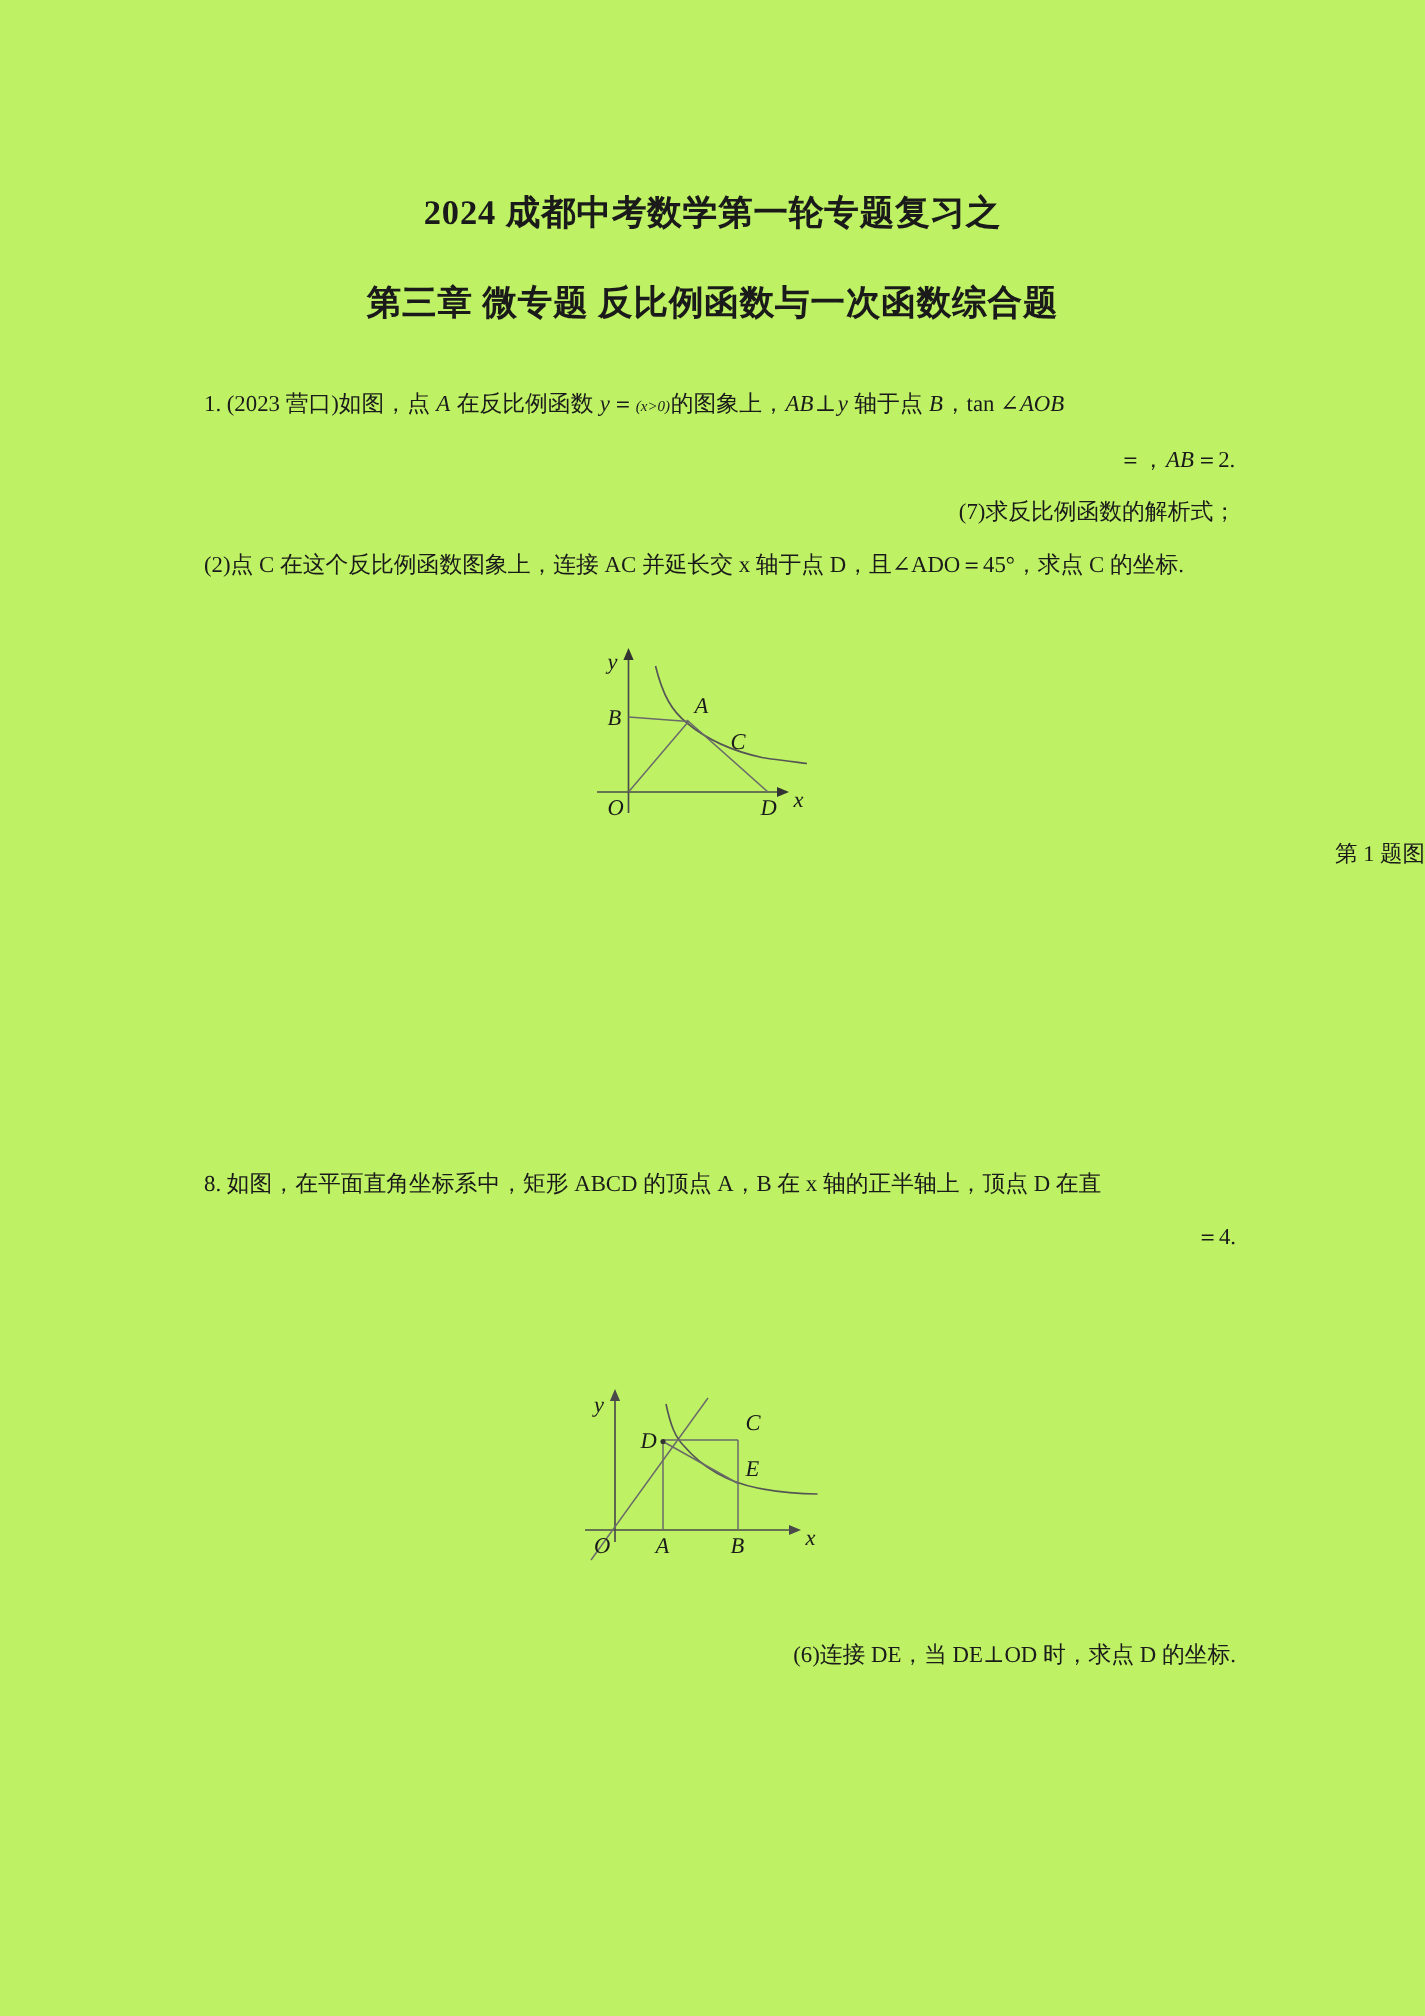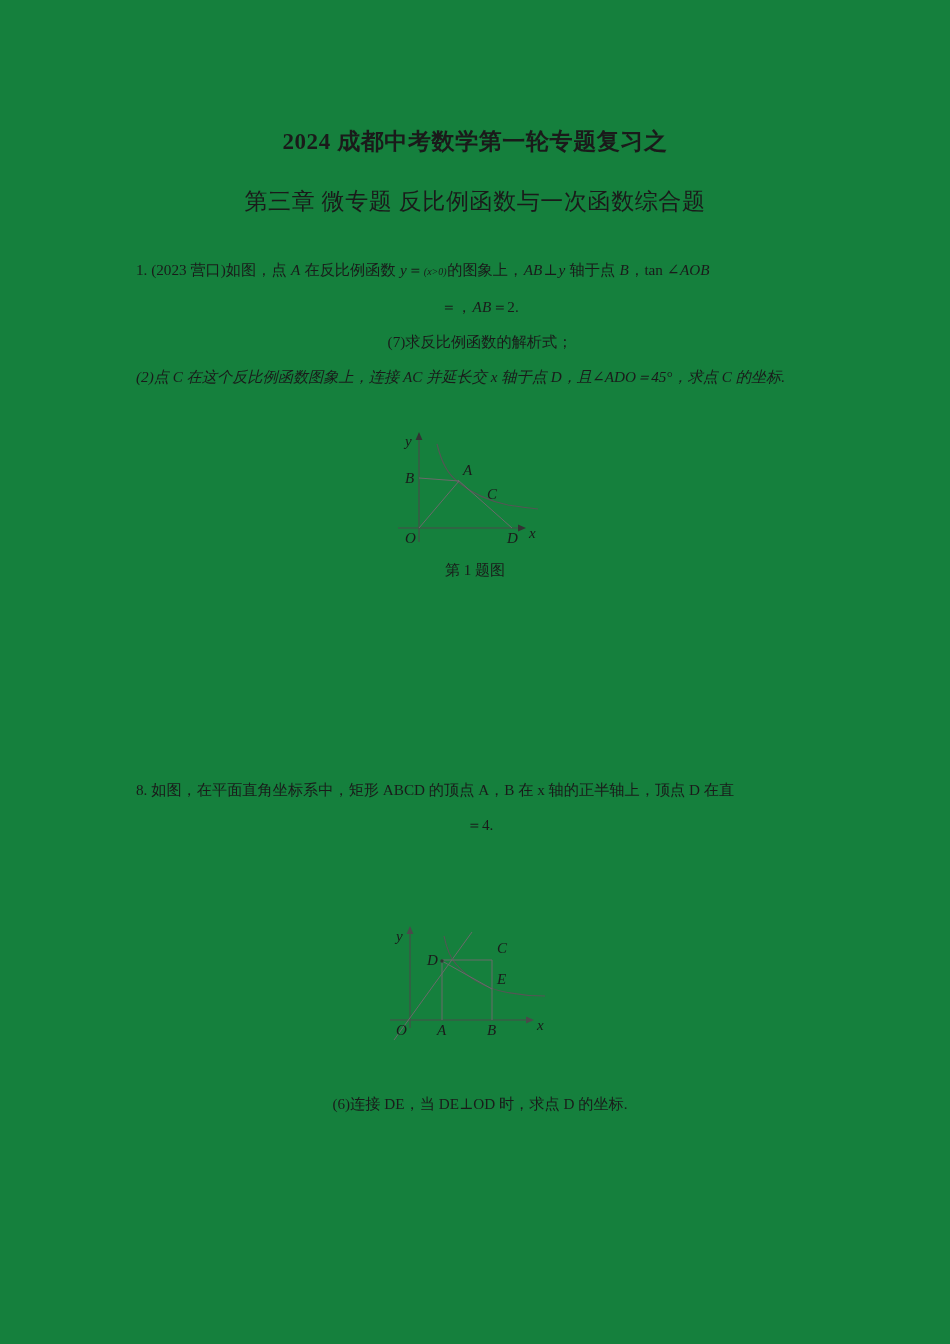--- a/index.html
+++ b/index.html
@@ -14,41 +14,41 @@
     font-family: "Liberation Serif", "DejaVu Serif", serif;
     color: #1a1a1a;
     overflow: hidden;
   }
 
   .page {
     position: absolute;
     inset: 0;
     width: 950px;
     height: 1344px;
-    background: #15803d;
+    background: #bef264;
   }
 
   
   .title-block {
     position: absolute;
     left: 0;
     top: 126px;
     width: 950px;
     text-align: center;
   }
   .title-line-1 {
     font-size: 23px;
     font-weight: bold;
     letter-spacing: 0.6px;
     line-height: 32px;
     font-family: "Liberation Serif", "DejaVu Serif", serif;
   }
   .title-line-2 {
     font-size: 23px;
-    font-weight: normal;
+    font-weight: bold;
     letter-spacing: 0.6px;
     line-height: 32px;
     margin-top: 28px;
     font-family: "Liberation Serif", "DejaVu Serif", serif;
   }
 
   
   .body-col {
     position: absolute;
     left: 136px;
@@ -56,40 +56,41 @@
     width: 688px;
   }
   .q-para {
     font-size: 15.2px;
     line-height: 35px;
     text-align: justify;
     text-justify: inter-ideograph;
     margin: 0;
     font-family: "Liberation Serif", "DejaVu Serif", serif;
   }
-  .q-para.nojustify { text-align: center; }
+  .q-para.nojustify { text-align: right; }
 
   .mi {           
     font-style: italic;
     font-family: "Liberation Serif", "DejaVu Serif", serif;
     padding: 0 0.5px;
   }
   .mo { font-style: normal; padding: 0 0.5px; }
   .sml { font-size: 10px; }
 
   
   .fig-wrap {
     position: absolute;
     text-align: center;
   }
   .fig-caption {
     font-size: 15px;
     line-height: 24px;
     margin-top: 4px;
     font-family: "Liberation Serif", "DejaVu Serif", serif;
+    text-align: right;
   }
   svg { display: block; }
   .lbl {
     font-family: "Liberation Serif", "DejaVu Serif", serif;
     font-style: italic;
     font-size: 15px;
     fill: #1a1a1a;
   }
   .axline { stroke: #4a4a4a; stroke-width: 1.1; fill: none; }
   .thin   { stroke: #6a6a6a; stroke-width: 1.0; fill: none; }
@@ -106,21 +107,21 @@
     <div class="title-line-2">第三章 微专题 反比例函数与一次函数综合题</div>
   </div>
 
   <div class="body-col" style="top:252px;">
     <p class="q-para" style="width:688px;"><span>1.</span> <span>(2023 营口)</span><span>如图，点</span> <span class="mi">A</span> <span>在反比例函数</span> <span class="mi">y</span><span class="mo">＝</span><span class="mi sml">(x&gt;0)</span><span>的图象上，</span><span class="mi">AB</span><span class="mo">⊥</span><span class="mi">y</span> <span>轴于点</span> <span class="mi">B</span><span>，tan ∠</span><span class="mi">AOB</span></p>
 
     <p class="q-para nojustify"><span class="mo">＝，</span><span class="mi">AB</span><span class="mo">＝2.</span></p>
 
     <p class="q-para nojustify">(7)求反比例函数的解析式；</p>
 
-    <p class="q-para" style="width:688px;font-style:italic;">(2)点 C 在这个反比例函数图象上，连接 AC 并延长交 x 轴于点 D，且∠ADO＝45°，求点 C 的坐标.</p>
+    <p class="q-para" style="width:688px;">(2)点 C 在这个反比例函数图象上，连接 AC 并延长交 x 轴于点 D，且∠ADO＝45°，求点 C 的坐标.</p>
   </div>
 
   <div class="fig-wrap" style="left:0; top:424px; width:950px;">
     <svg width="170" height="130" viewBox="0 0 170 130" style="margin:0 auto;">
 
       <g>
         <line class="axline" x1="29" y1="118" x2="29" y2="14"></line>
         <path class="dot" d="M29 8 L25.6 16 L32.4 16 Z" fill="#4a4a4a"></path>
       </g>
 

